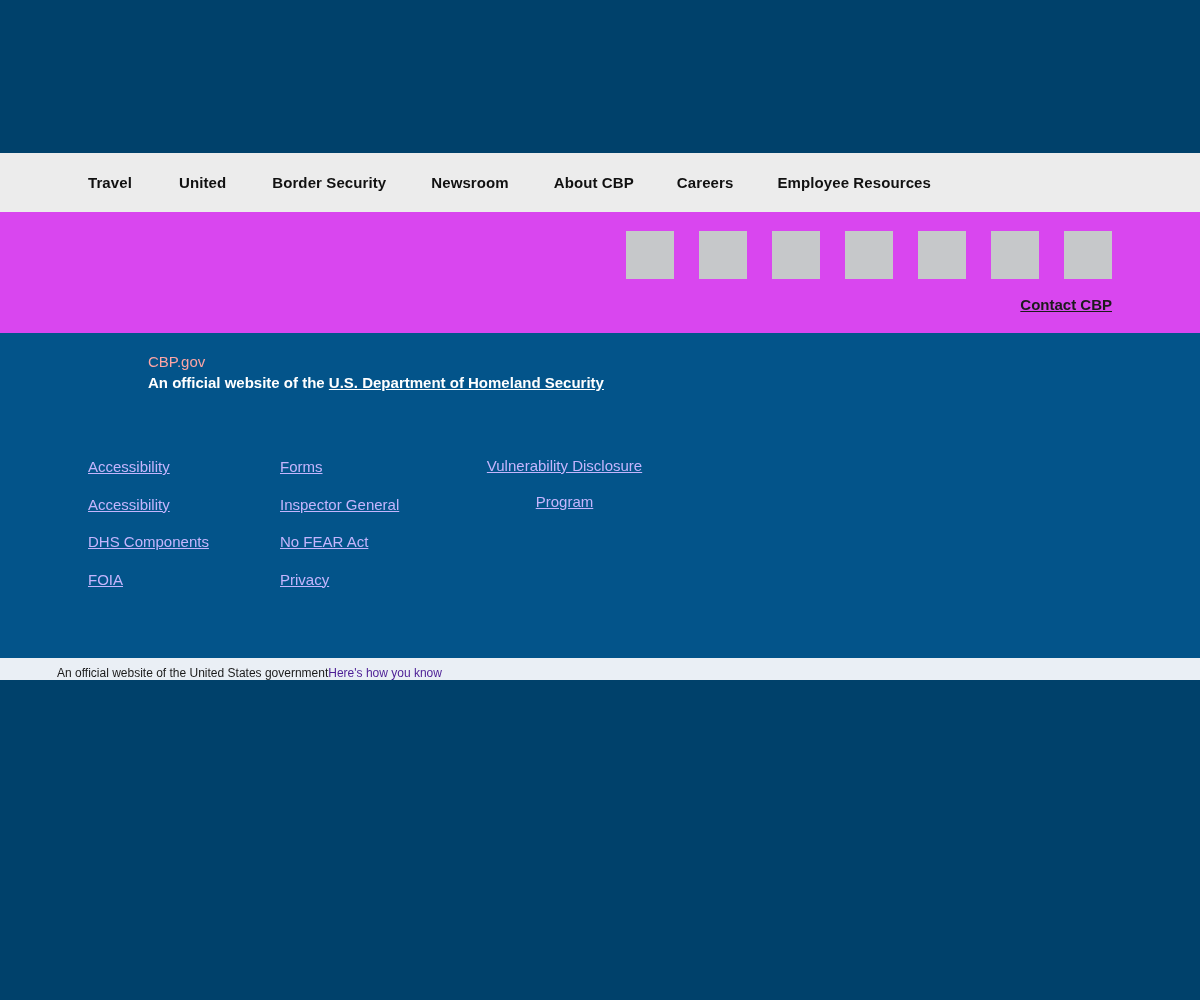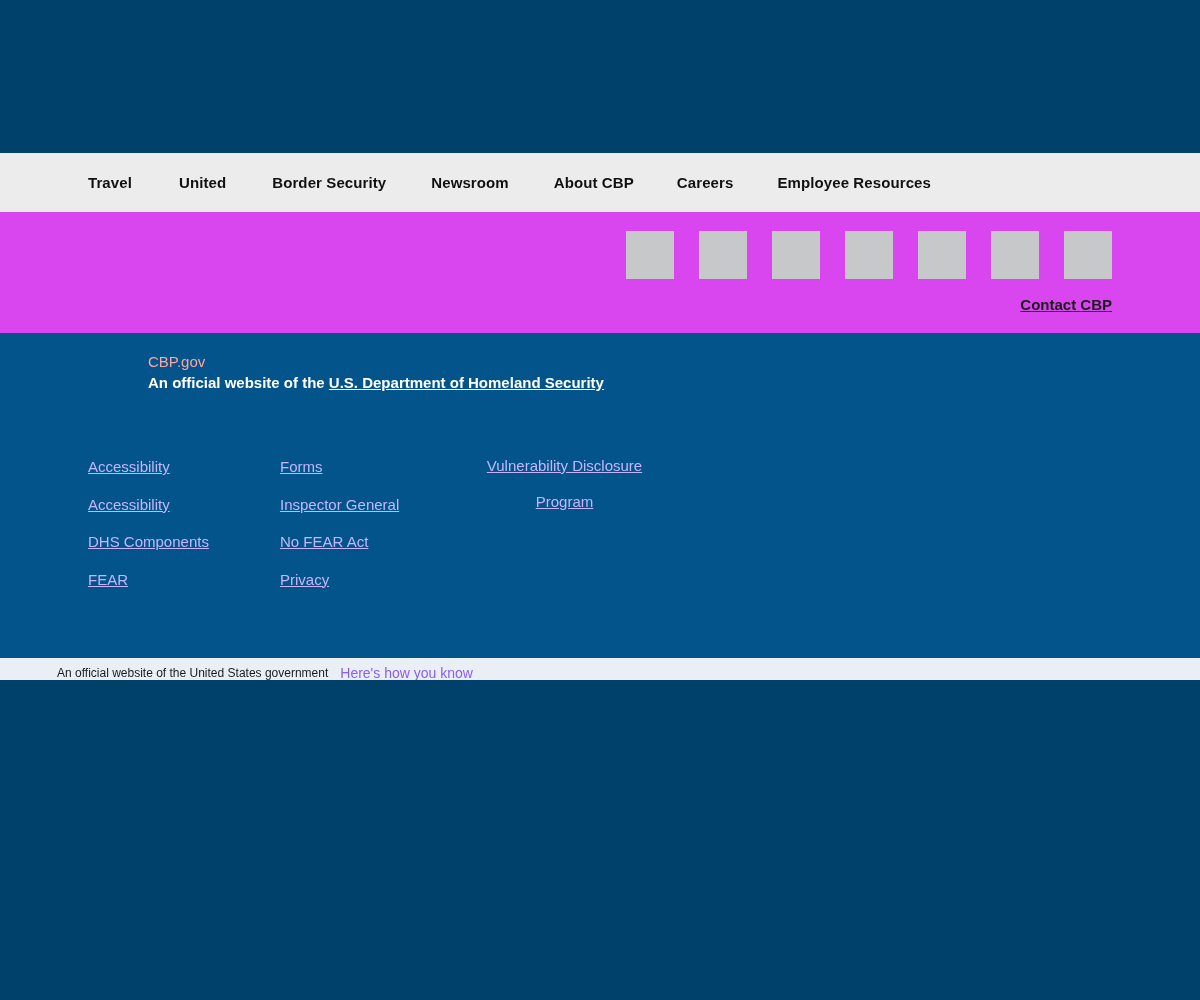--- a/index.html
+++ b/index.html
@@ -174,23 +174,23 @@
     display: flex;
     align-items: center;
   }
   .gov-banner-text {
     margin-left: 57px;
     font-size: 12px;
     color: #1b1b1b;
     white-space: nowrap;
   }
   .gov-banner-link {
-    margin-left: 12px;
-    font-size: 14px;
-    color: #8b5cf6;
+    margin-left: 0;
+    font-size: 12px;
+    color: #4c1d95;
     cursor: pointer;
     white-space: nowrap;
   }
 
   
   .bottom-band {
     position: absolute;
     left: 0;
     top: 680px;
     width: 1200px;
@@ -242,21 +242,21 @@
       <div class="ident-site">CBP.gov</div>
       <div class="ident-official"><span>An official website of the </span><a class="dhs-link">U.S. Department of Homeland Security</a></div>
     </div>
 
     <div class="footer-links">
 
       <div class="link-col">
         <a class="footer-link">Accessibility</a>
         <a class="footer-link">Accessibility</a>
         <a class="footer-link">DHS Components</a>
-        <a class="footer-link">FEAR</a>
+        <a class="footer-link">FOIA</a>
       </div>
 
       <div class="link-col">
         <a class="footer-link">Forms</a>
         <a class="footer-link">Inspector General</a>
         <a class="footer-link">No FEAR Act</a>
         <a class="footer-link">Privacy</a>
       </div>
 
 

